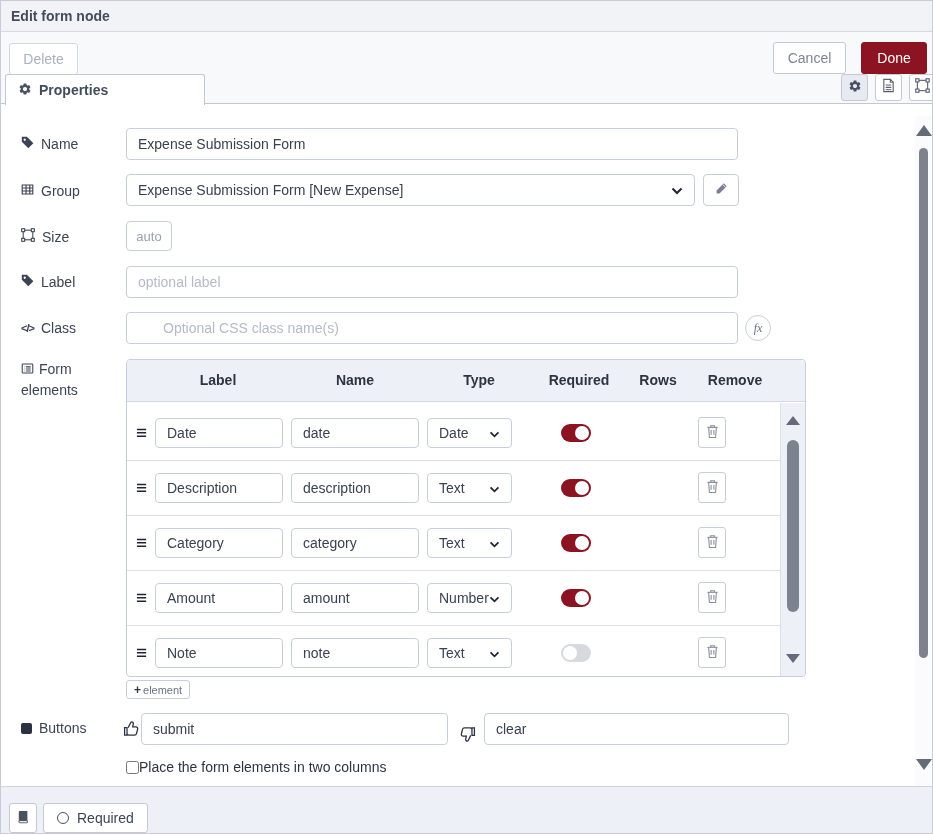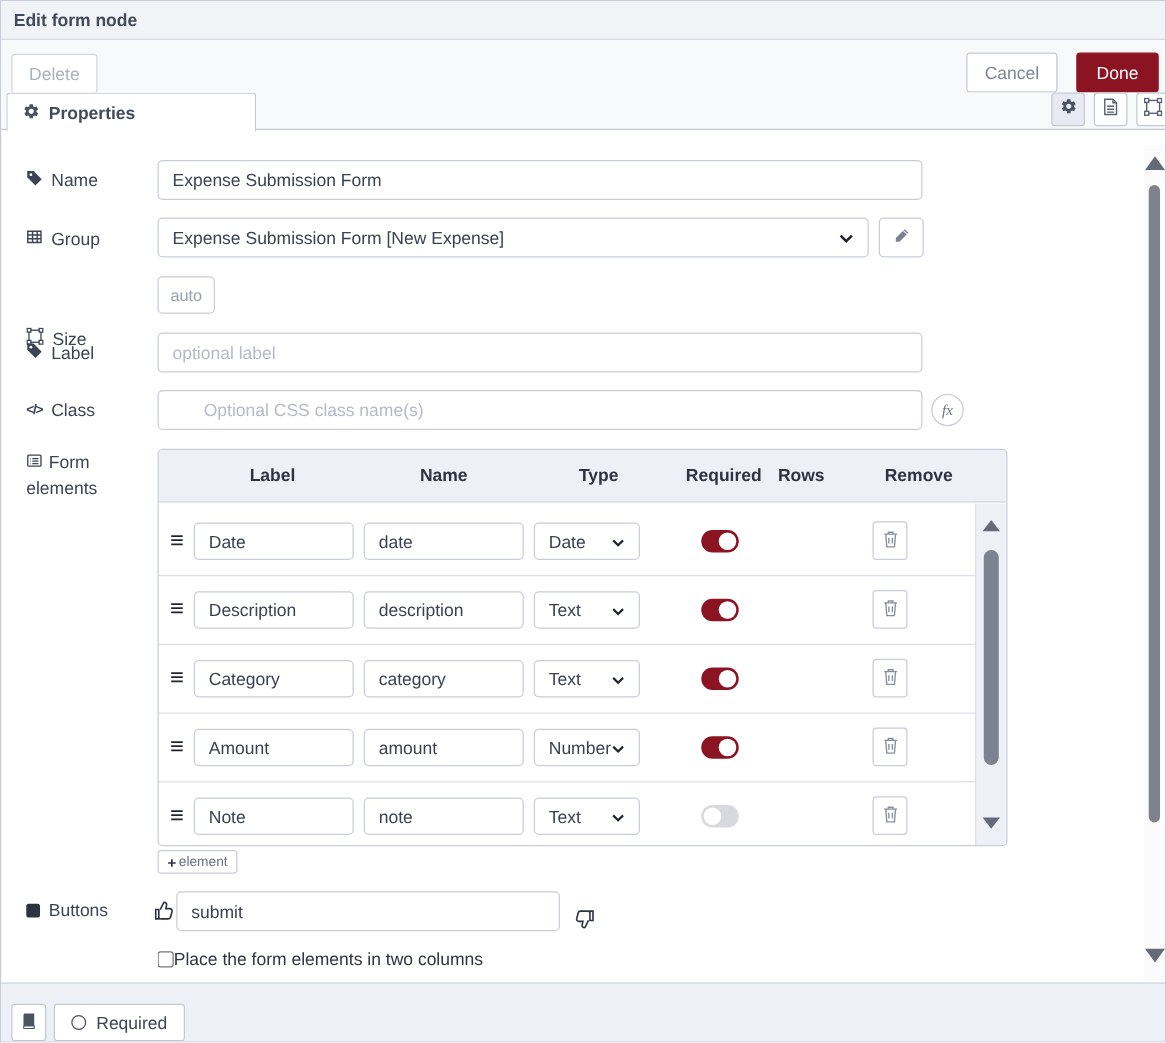--- a/index.html
+++ b/index.html
@@ -31,21 +31,21 @@
   .select { position:absolute; height:32px; border:1px solid #c9cddb; border-radius:4px; background:#fff; display:flex; align-items:center; font-size:14px; color:#3a4150; padding:0 11px; cursor:pointer; }
   .select .chev { position:absolute; right:11px; }
   .small-btn { display:flex; align-items:center; justify-content:center; background:#fff; border:1px solid #c9cddb; border-radius:4px; cursor:pointer; position:absolute; }
   .code-glyph { font-size:11px; font-weight:bold; color:#3c4354; letter-spacing:-1px; }
 
   
   .el-table { position:absolute; left:125px; top:358px; width:680px; height:318px; border:1px solid #c9cddb; border-radius:4px; background:#fff; overflow:hidden; }
   .el-thead { height:42px; background:#eef0f8; border-bottom:1px solid #d5d8e4; position:relative; }
   .el-th { position:absolute; top:12px; transform:translateX(-50%); font-size:14px; font-weight:bold; color:#2e3340; }
   .el-th:nth-child(1){left:91px} .el-th:nth-child(2){left:228px} .el-th:nth-child(3){left:352px}
-  .el-th:nth-child(4){left:452px} .el-th:nth-child(5){left:514px} .el-th:nth-child(6){left:608px}
+  .el-th:nth-child(4){left:452px} .el-th:nth-child(5){left:531px} .el-th:nth-child(6){left:608px}
   .el-tbody { position:absolute; top:43px; left:0; width:654px; bottom:0; overflow:hidden; padding-top:3px; }
   .el-row { position:relative; height:55px; border-bottom:1px solid #dcdfe9; }
   .el-row .drag { position:absolute; left:9px; top:17px; font-size:19px; line-height:19px; color:#1f2430; cursor:grab; }
   .el-row .cell-label { left:28px; top:12px; width:128px; height:30px; }
   .el-row .cell-name { left:164px; top:12px; width:128px; height:30px; }
   .el-row .cell-type { left:300px; top:12px; width:85px; height:30px; }
   .el-row .toggle { position:absolute; left:434px; top:18px; width:30px; height:18px; border-radius:9px; cursor:pointer; }
   .toggle .knob { position:absolute; top:2px; width:14px; height:14px; background:#fff; border-radius:50%; }
   .toggle.on { background:var(--red); } .toggle.on .knob { left:14px; }
   .toggle.off { background:#d7d9de; } .toggle.off .knob { left:2px; }
@@ -149,21 +149,21 @@
           <path d="M1.5 1.5L6 6l4.5-4.5"></path>
         </svg></span>
   </div>
   <button class="small-btn" style="left:702px; top:173px; width:36px; height:32px;">
     <span><svg width="13" height="13" viewBox="0 0 16 16">
           <path d="M10.8 1.6l3.6 3.6L5.6 14H2v-3.6z" fill="#7a8091"></path>
           <path d="M9.4 3l3.6 3.6" stroke="#fff" stroke-width="1"></path>
         </svg></span>
   </button>
 
-  <div class="frm-label" style="top:227px;margin-top:34px;">
+  <div class="frm-label" style="top:227px;">
     <span><svg width="14" height="14" viewBox="0 0 16 16" fill="none" stroke="#3c4354" stroke-width="1.2">
           <rect x="2.5" y="2.5" width="11" height="11"></rect>
           <rect x="0.8" y="0.8" width="3.4" height="3.4" fill="#fff"></rect>
           <rect x="11.8" y="0.8" width="3.4" height="3.4" fill="#fff"></rect>
           <rect x="0.8" y="11.8" width="3.4" height="3.4" fill="#fff"></rect>
           <rect x="11.8" y="11.8" width="3.4" height="3.4" fill="#fff"></rect>
         </svg></span>
     <span>Size</span>
   </div>
   <button class="small-btn" style="left:125px; top:220px; width:46px; height:30px; color:#9aa0ae; font-size:13px;">auto</button>
@@ -341,20 +341,21 @@
         <path d="M3.8 13.3c.4.5 1.1.9 1.8.9h5.3c.9 0 1.6-.6 1.8-1.4l1.1-4.3c.3-1-.5-2-1.6-2h-3.1l.6-2.9c.2-.9-.5-1.8-1.4-1.8-.4 0-.8.2-1 .6L4.9 7.2"></path>
       </svg>
   </span>
   <input class="txt-input" style="left: 140px; top: 712px; width: 307px;" value="submit">
   <span style="position:absolute; left:458px; top:721px; transform:rotate(180deg); display:inline-block;">
     <svg width="17" height="17" viewBox="0 0 16 16" fill="none" stroke="#2b3240" stroke-width="1.2">
         <path d="M1.5 7.2h2.3v7H1.5z"></path>
         <path d="M3.8 13.3c.4.5 1.1.9 1.8.9h5.3c.9 0 1.6-.6 1.8-1.4l1.1-4.3c.3-1-.5-2-1.6-2h-3.1l.6-2.9c.2-.9-.5-1.8-1.4-1.8-.4 0-.8.2-1 .6L4.9 7.2"></path>
       </svg>
   </span>
+  <input class="txt-input" style="left: 483px; top: 712px; width: 305px;" value="clear">
 
   <div class="chkrow">
     <input type="checkbox" style="">
     <span>Place the form elements in two columns</span>
   </div>
 
   <div class="main-scrollbar">
     <div class="sb-up"></div>
     <div class="sb-thumb"></div>
     <div class="sb-down"></div>

